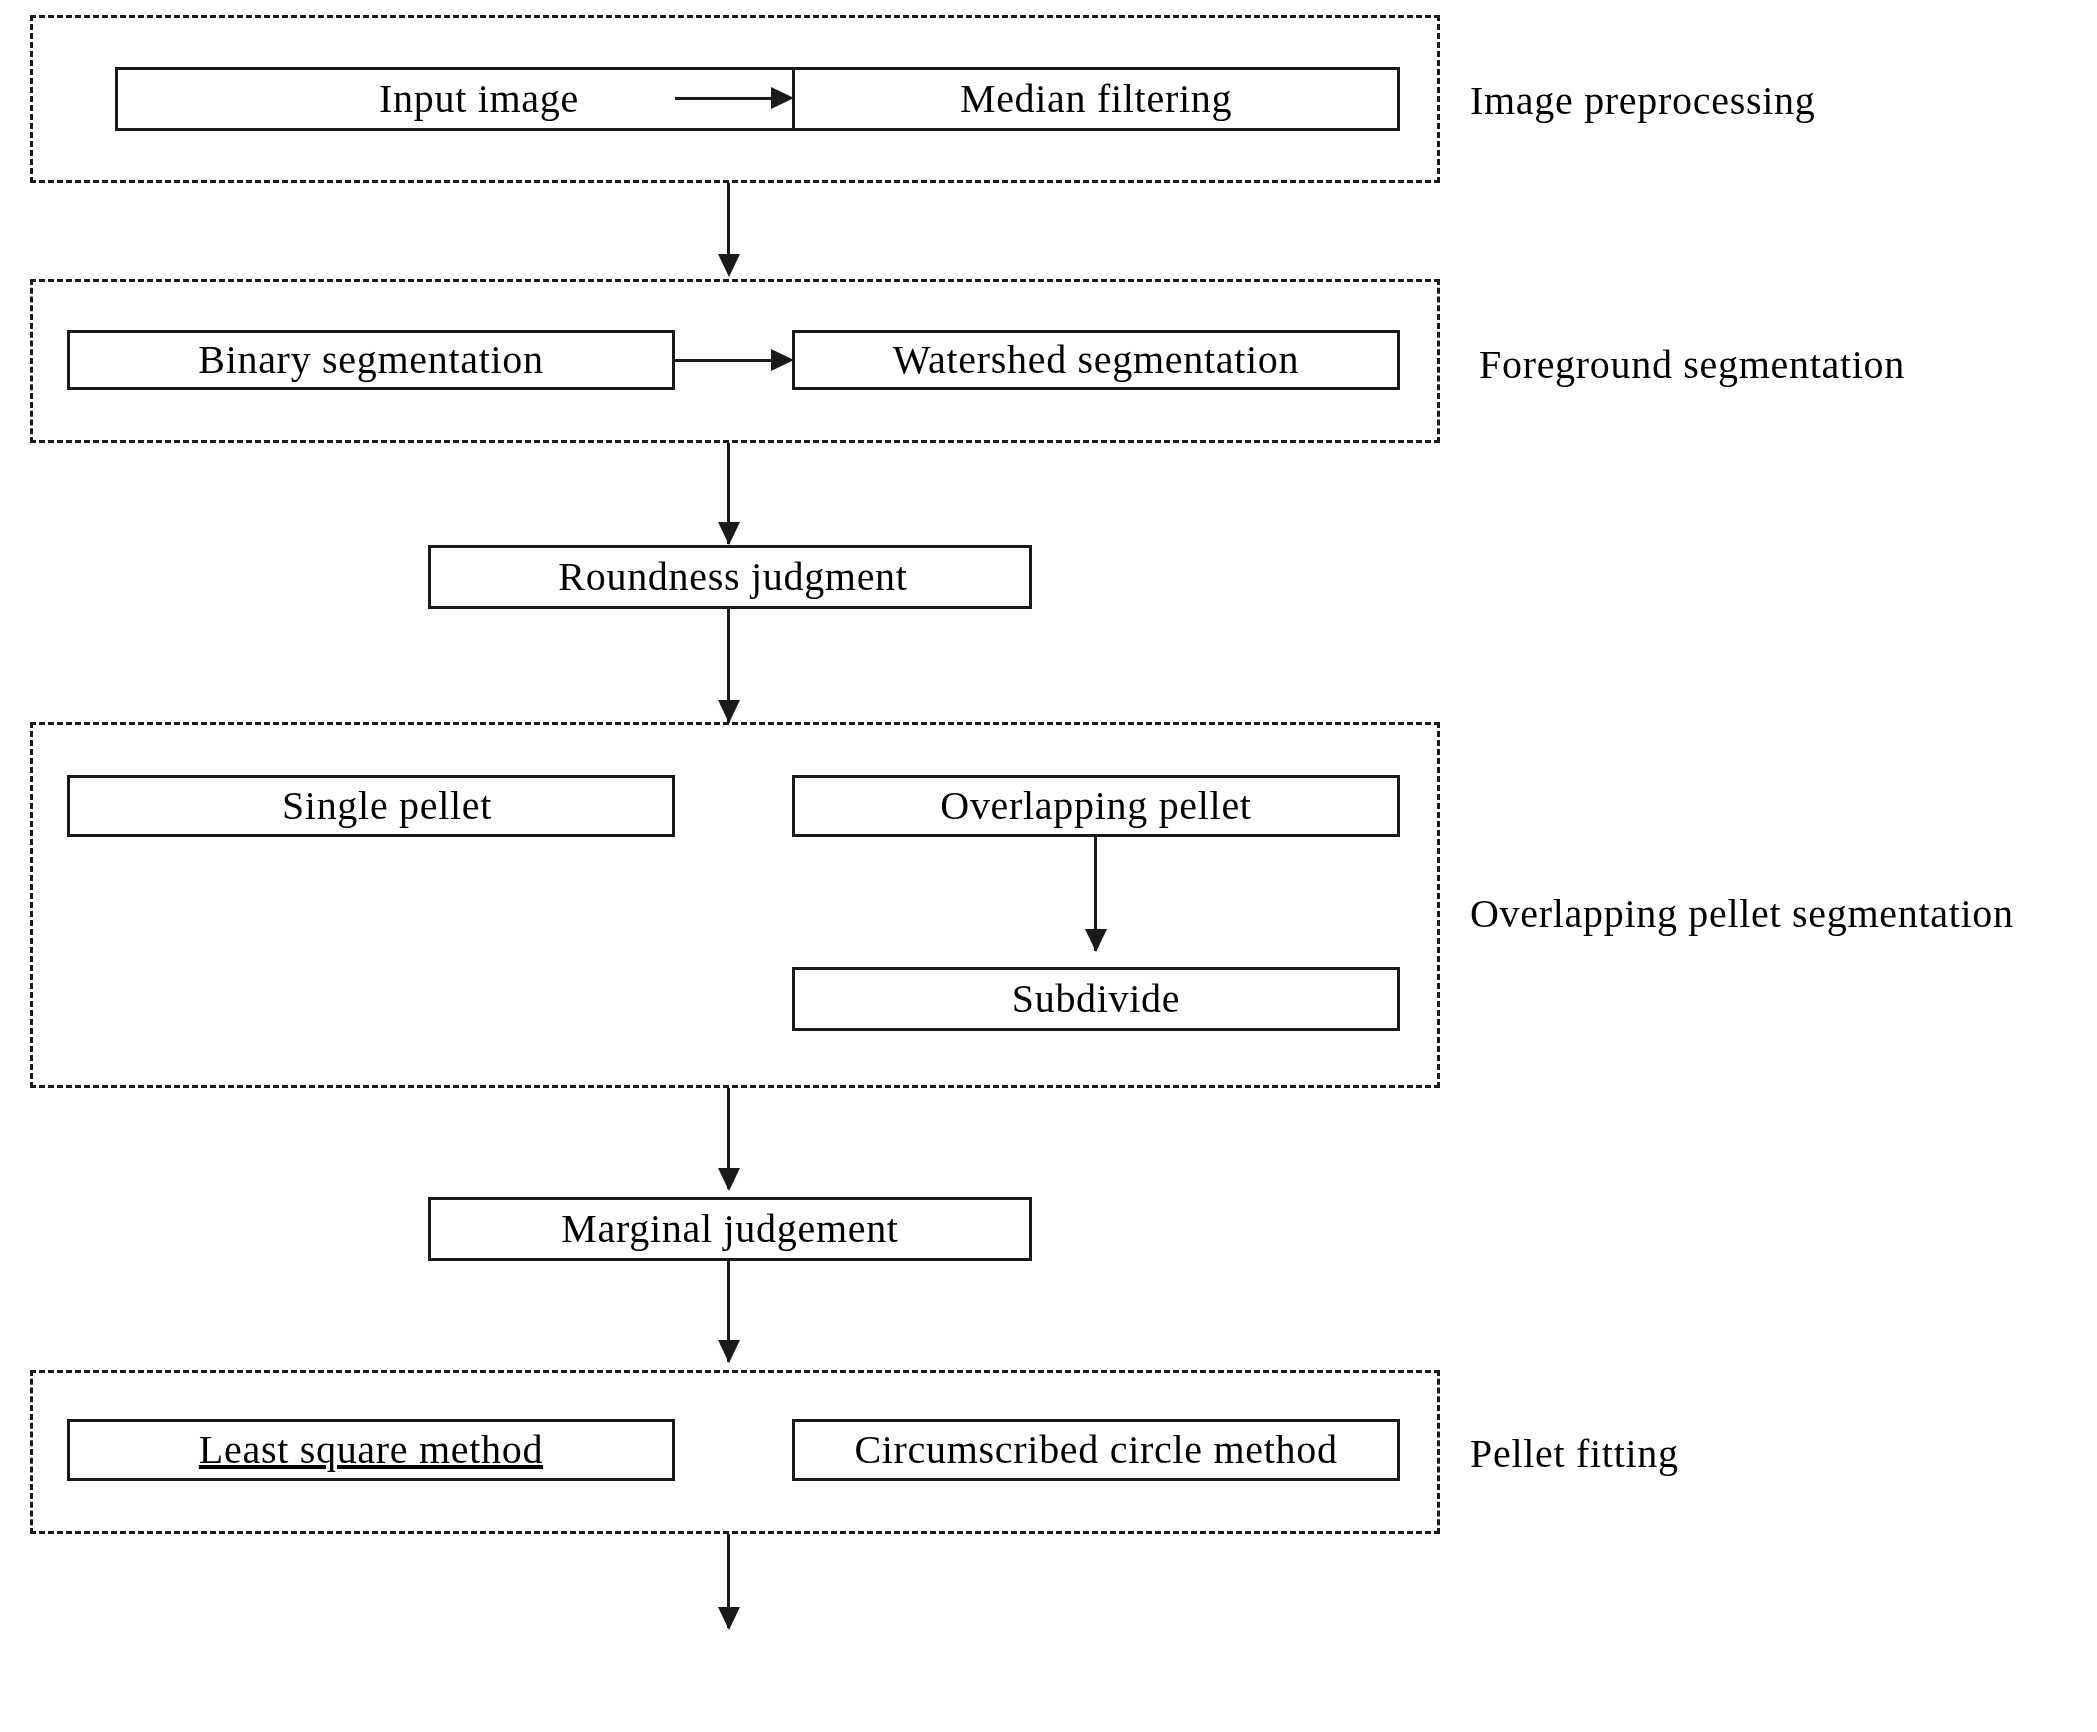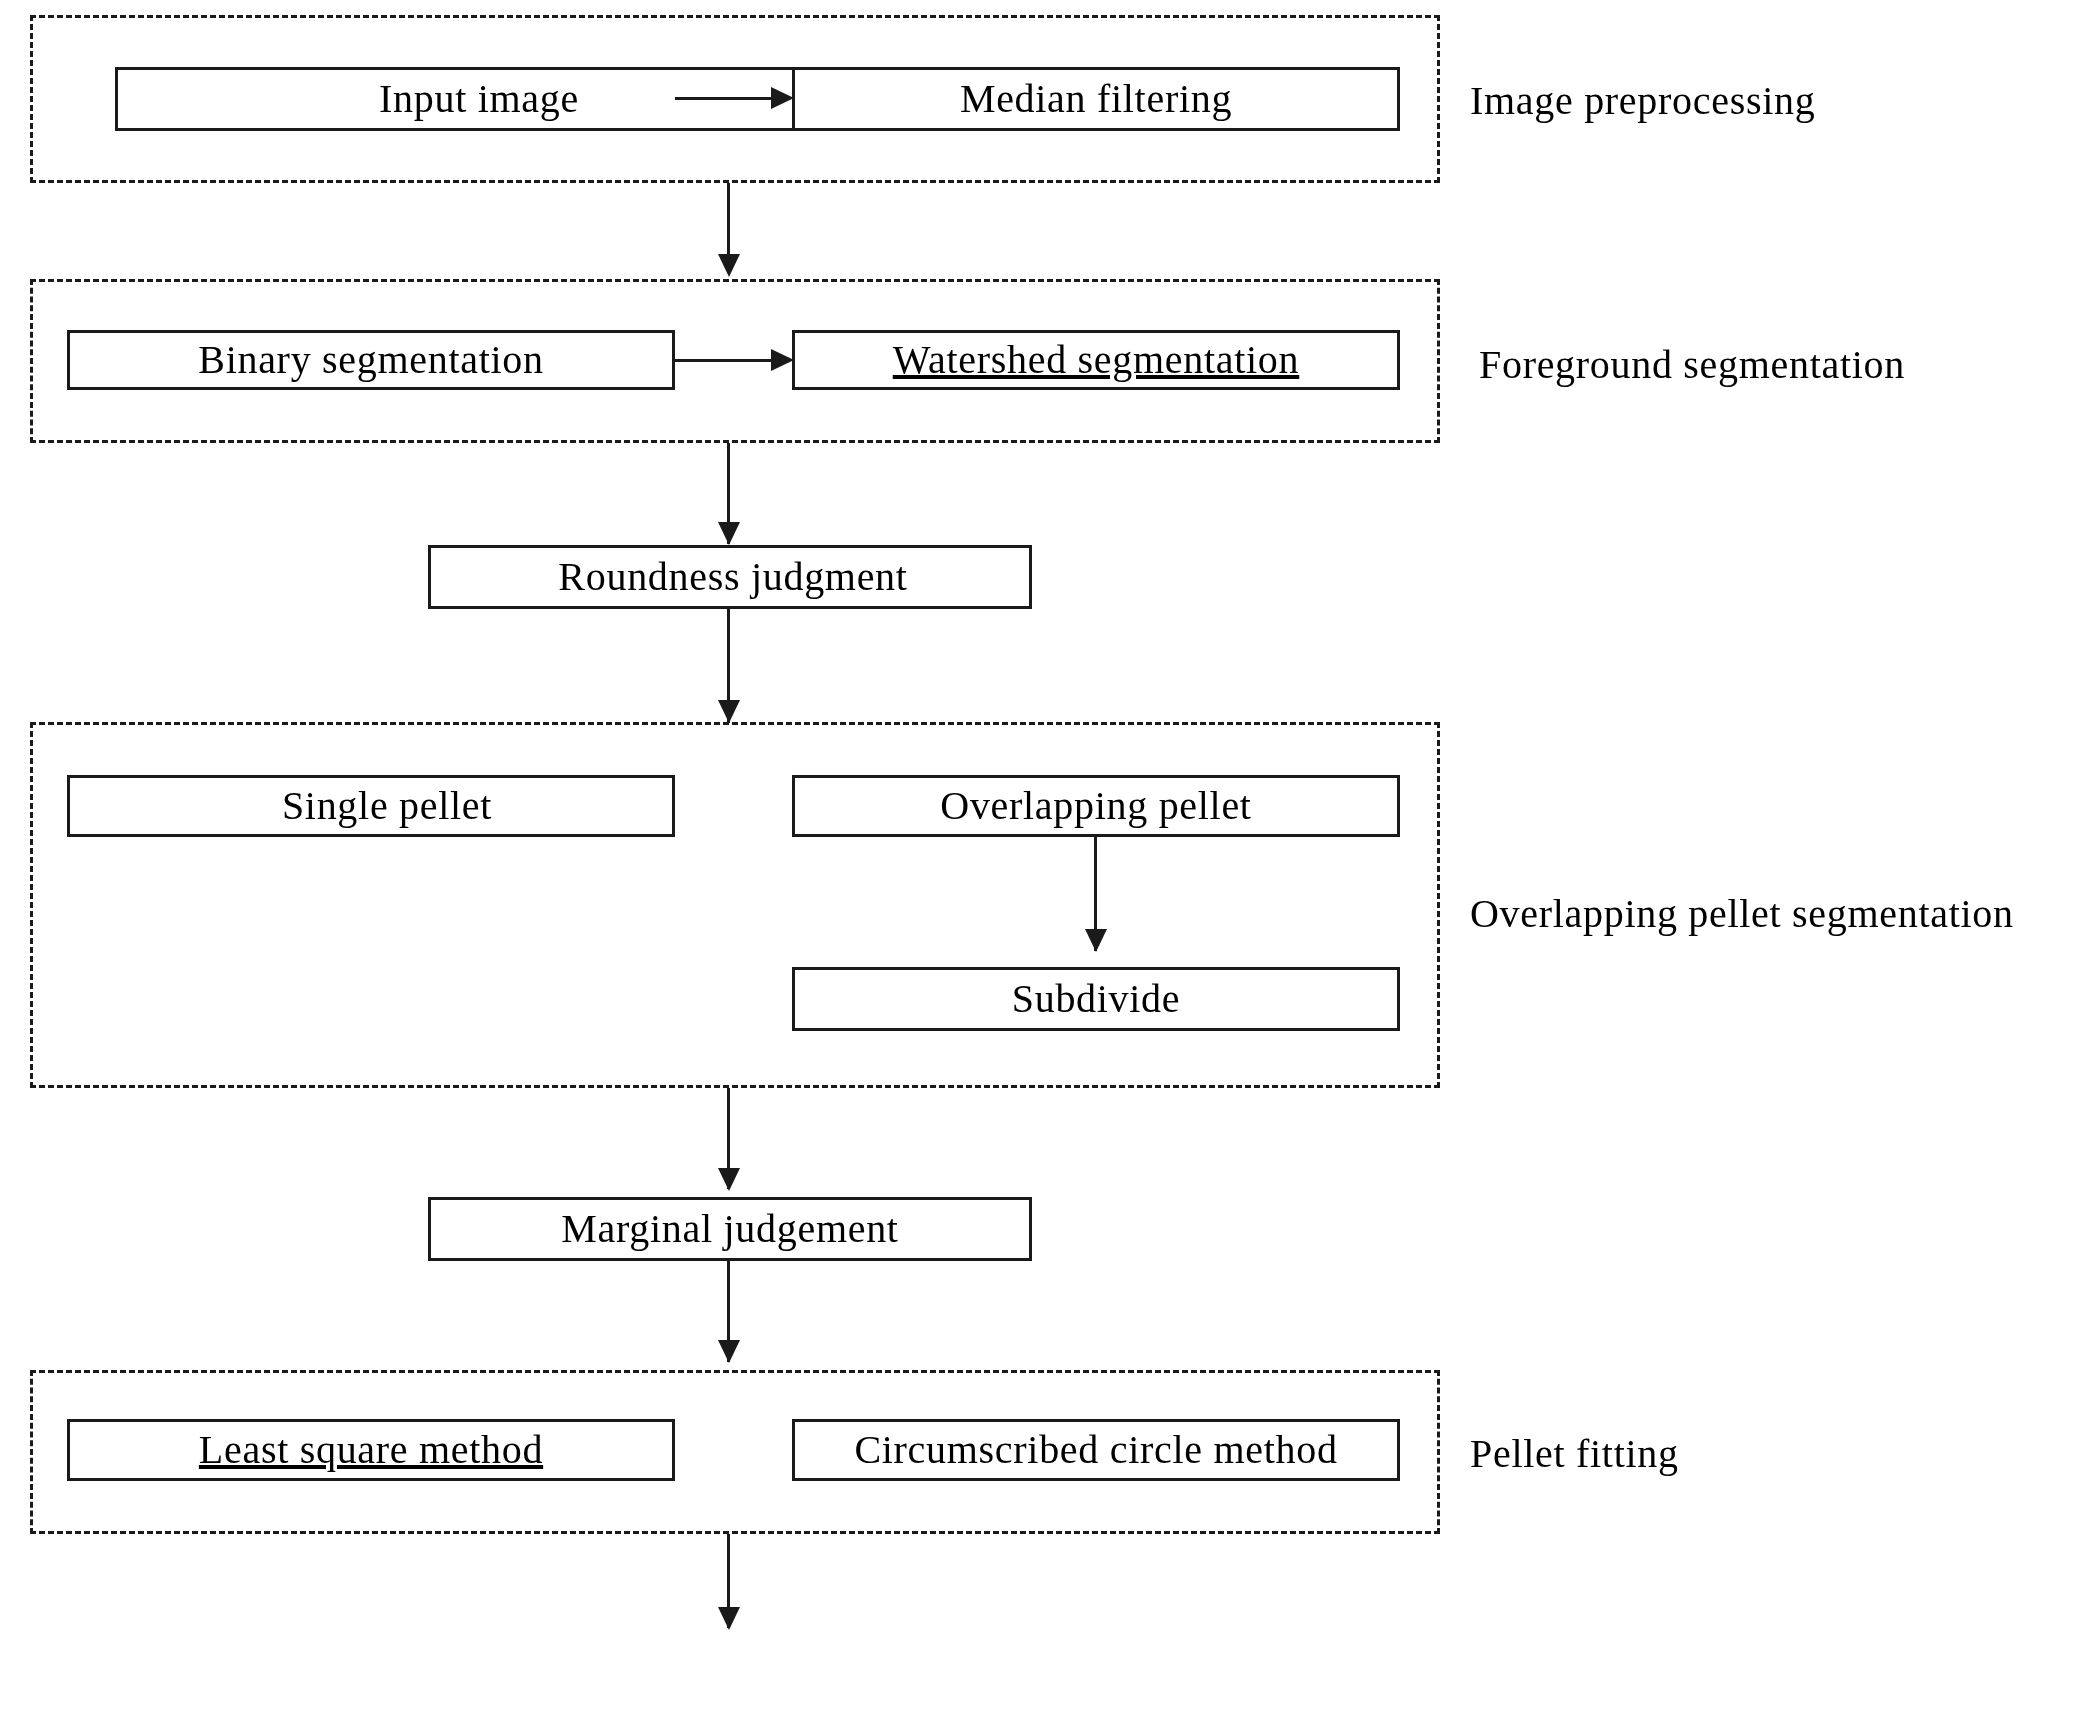--- a/index.html
+++ b/index.html
@@ -99,21 +99,21 @@
 
   <div class="vline" style="left:727px; top:183px; height:77px;"></div>
   <div class="arrow-down" style="left:718px; top:254px;"></div>
 
   <div class="group-frame" style="left:30px; top:279px; width:1410px; height:164px;"></div>
 
   <div class="node" style="left:67px; top:330px; width:608px; height:60px;">
     <span class="node-label">Binary segmentation</span>
   </div>
 
-  <div class="node" style="left:792px; top:330px; width:608px; height:60px;text-decoration:underline;">
+  <div class="node" style="left:792px; top:330px; width:608px; height:60px;">
     <span class="node-label">Watershed segmentation</span>
   </div>
 
   <div class="hline" style="left:675px; top:359px; width:97px;"></div>
   <div class="arrow-right" style="left:771px; top:349px;"></div>
 
   <div class="group-label" style="left:1435px; top:341px;margin-left:44px;">Foreground segmentation</div>
 
   <div class="vline" style="left:727px; top:443px; height:101px;"></div>
   <div class="arrow-down" style="left:718px; top:522px;"></div>

